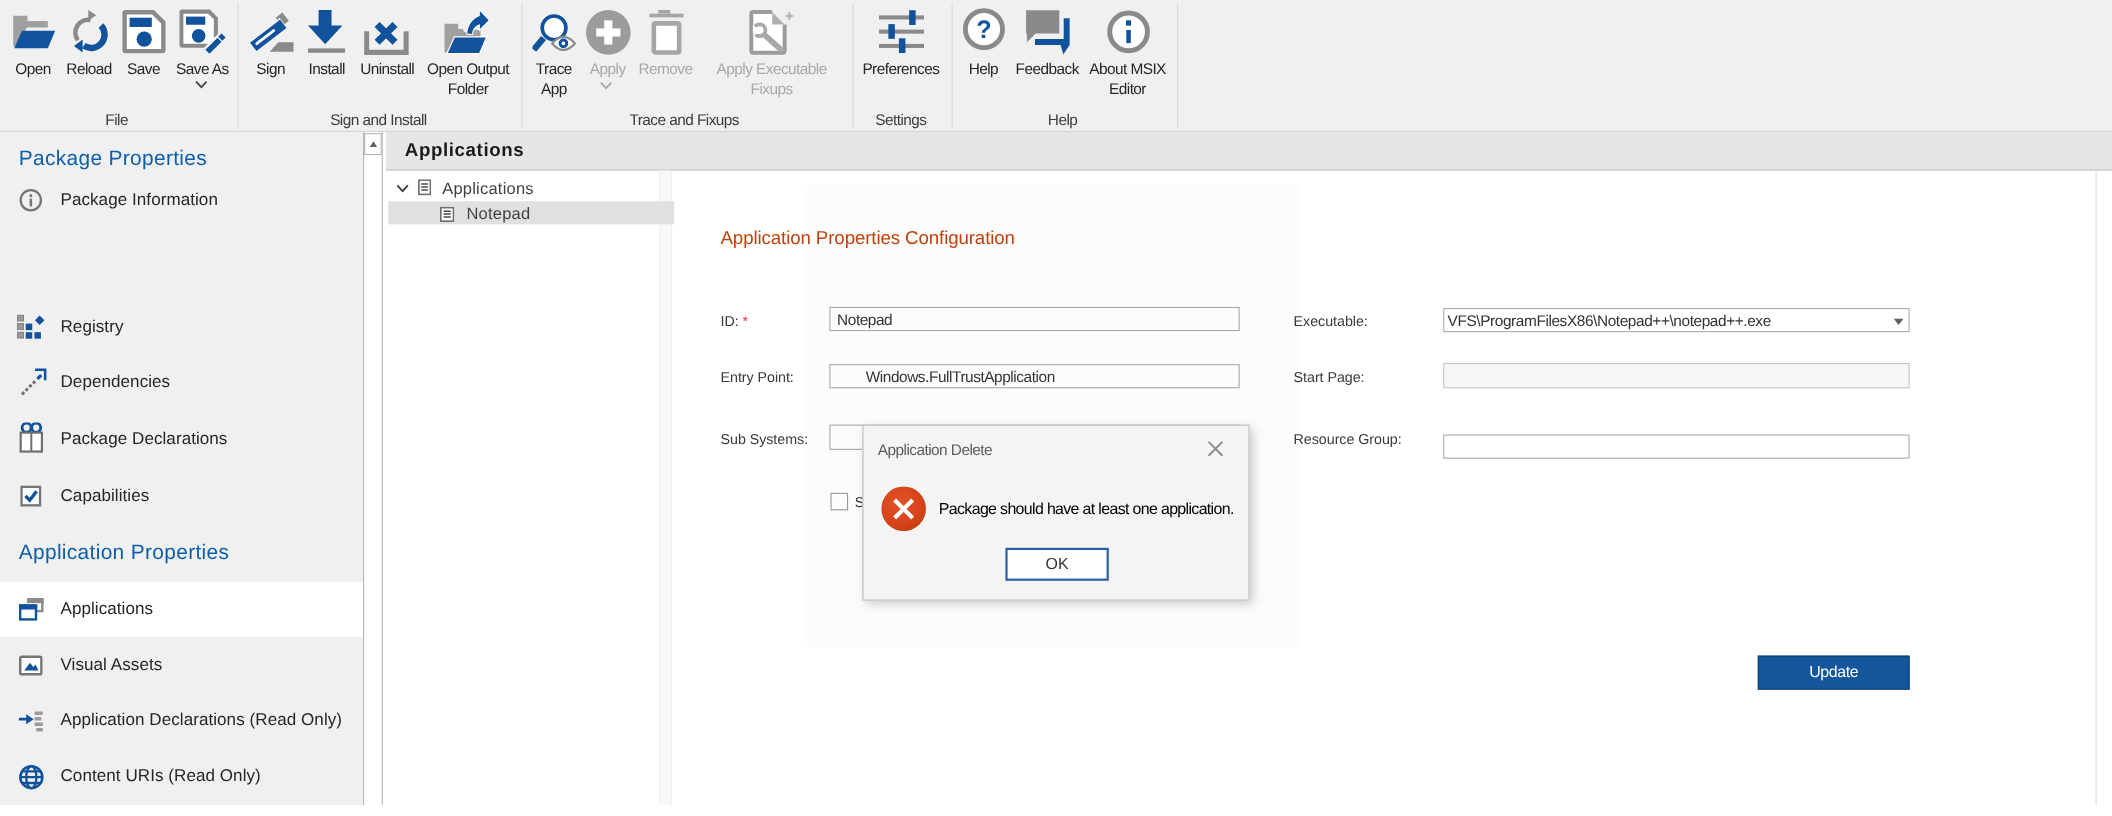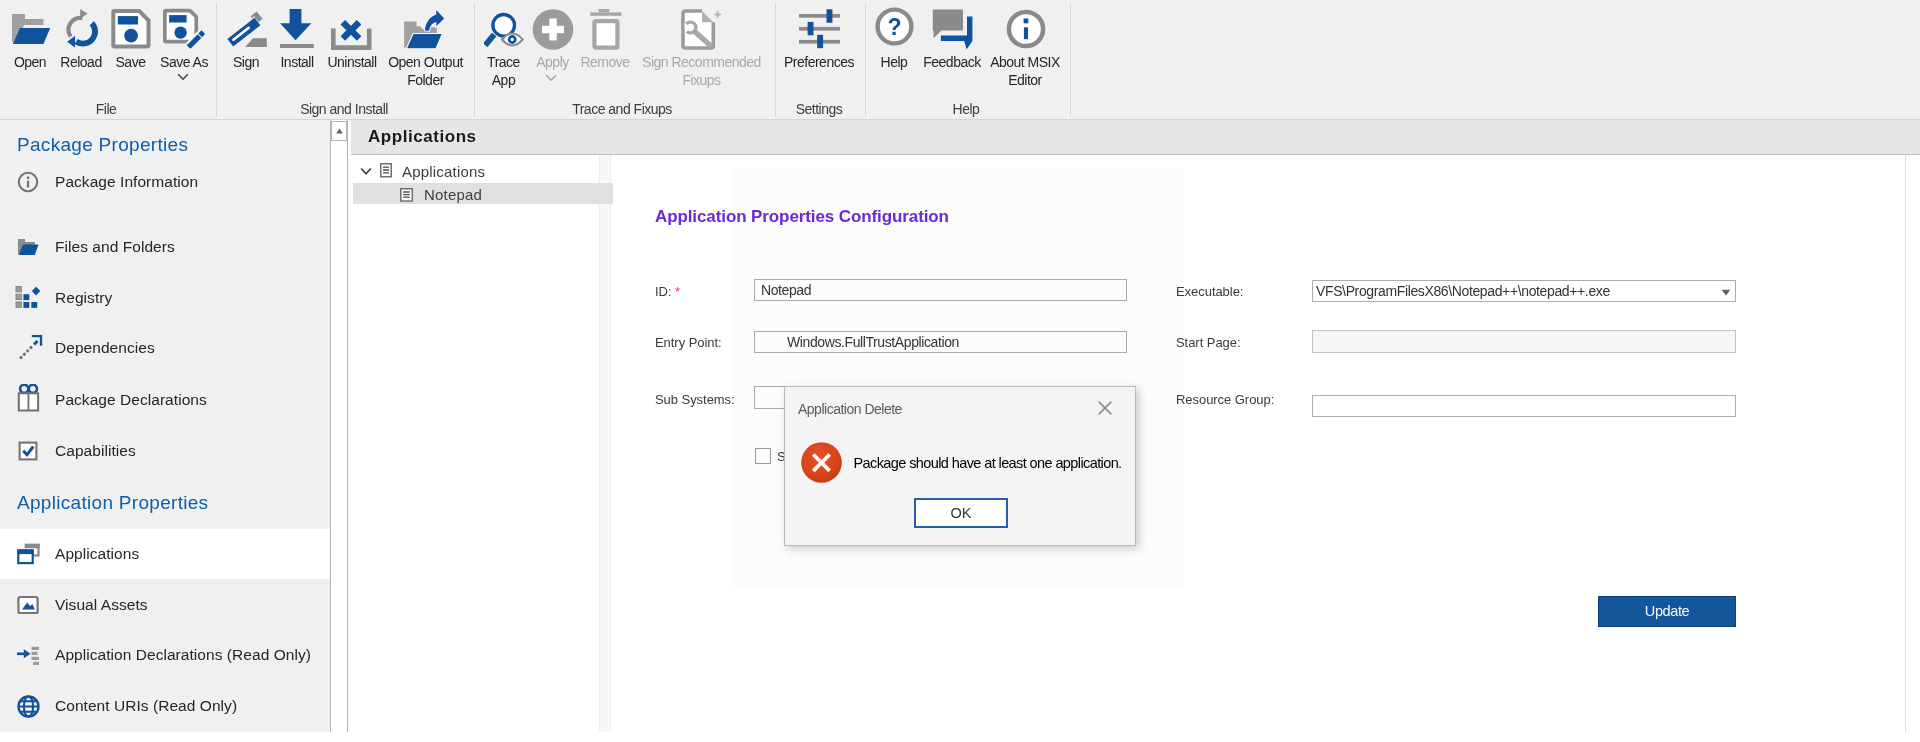--- a/index.html
+++ b/index.html
@@ -61,21 +61,21 @@
   <div class="tlabel" style="left:149px;width:70px;">Save As</div>
   <div class="tlabel" style="left:216px;width:60px;">Sign</div>
   <div class="tlabel" style="left:265px;width:64px;">Install</div>
   <div class="tlabel" style="left:312px;width:80px;">Uninstall</div>
   <div class="tlabel" style="left:370px;width:111px;">Open Output
 Folder</div>
   <div class="tlabel" style="left:473px;width:61px;">Trace
 App</div>
   <div class="tlabel dis" style="left:522px;width:61px;">Apply</div>
   <div class="tlabel dis" style="left:570px;width:70px;">Remove</div>
-  <div class="tlabel dis" style="left:606px;width:191px;">Sign Recommended
+  <div class="tlabel dis" style="left:606px;width:191px;">Apply Executable
 Fixups</div>
   <div class="tlabel" style="left:764px;width:110px;">Preferences</div>
   <div class="tlabel" style="left:864px;width:60px;">Help</div>
   <div class="tlabel" style="left:907px;width:90px;">Feedback</div>
   <div class="tlabel" style="left:970px;width:110px;">About MSIX
 Editor</div>
   <svg class="ticon" style="left:177px;top:73px;" width="12" height="8" viewBox="0 0 12 8">
       <path d="M1.2,1.2 L6,6.2 L10.8,1.2" stroke="#454545" stroke-width="1.6" fill="none"></path>
     </svg>
   <svg class="ticon" style="left:545px;top:74px;" width="12" height="8" viewBox="0 0 12 8">
@@ -198,27 +198,20 @@
 
 <div id="sidebar">
   <div class="shead" style="top:14px;">Package Properties</div>
   <div class="sitem" style="top:37px;">
     <svg width="22" height="22" viewBox="0 0 22 22">
       <circle cx="11" cy="11" r="9.2" stroke="#757575" stroke-width="2.1" fill="none"></circle>
       <rect fill="#757575" x="9.9" y="5.6" width="2.3" height="2.5"></rect>
       <rect fill="#757575" x="9.9" y="9.6" width="2.3" height="7"></rect>
     </svg>
     <div class="txt">Package Information</div>
-  </div>
-  <div class="sitem" style="top:102px;">
-    <svg width="22" height="22" viewBox="0 0 22 22">
-      <path fill="#8a8a8a" d="M1,3 H8 V6 H18 V9.5 H7.5 L2,18.5 H1 Z"></path>
-      <path class="blue" d="M6,8.5 H21.5 L17.8,19 H1.8 Z"></path>
-    </svg>
-    <div class="txt">Files and Folders</div>
   </div>
   <div class="sitem" style="top:153px;">
     <svg width="26" height="24" viewBox="0 0 26 24" style="left:15px;top:13px;">
       <g fill="#9b9b9b" stroke="#828282" stroke-width="1">
         <rect x="1" y="0.5" width="5.3" height="5.3"></rect>
         <rect x="1" y="8.2" width="5.3" height="5.3"></rect>
         <rect x="1" y="16" width="5.3" height="5.3"></rect>
       </g>
       <g class="blue">
         <rect x="8.4" y="8.2" width="5.9" height="5.9"></rect>
@@ -314,21 +307,21 @@
   <rect x="0.75" y="0.75" width="10.5" height="13" stroke="#6f6f6f" stroke-width="1.5" fill="#fff"></rect>
   <path d="M3,4.2 H9 M3,7 H9 M3,9.8 H9" stroke="#4a4a4a" stroke-width="1.3"></path>
 </svg>
 <div class="abs" style="left:402px;top:163px;font-size:15px;color:#3f3f3f;letter-spacing:0.2px;">Applications</div>
 <svg class="abs" style="left:400px;top:188px;" width="13" height="14" viewBox="0 0 13 14">
   <rect x="0.75" y="0.75" width="11.5" height="12.3" stroke="#6f6f6f" stroke-width="1.5" fill="#fff"></rect>
   <path d="M3.2,4 H9.8 M3.2,6.6 H9.8 M3.2,9.2 H9.8" stroke="#4a4a4a" stroke-width="1.3"></path>
 </svg>
 <div class="abs" style="left:424px;top:186px;font-size:15px;color:#3f3f3f;letter-spacing:0.2px;">Notepad</div>
 
-<div class="abs" style="left:655px;top:207px;font-size:17px;font-weight:bold;color:#6d28d9;letter-spacing:-0.1px;">Application Properties Configuration</div>
+<div class="abs" style="left:655px;top:207px;font-size:17px;font-weight:normal;color:#c2410c;letter-spacing:-0.1px;">Application Properties Configuration</div>
 <div class="lbl" style="left:655px;top:284px;">ID: <span style="color:#f2365a">*</span></div>
 <div class="lbl" style="left:655px;top:335px;">Entry Point:</div>
 <div class="lbl" style="left:655px;top:392px;">Sub Systems:</div>
 <div class="lbl" style="left:1176px;top:284px;">Executable:</div>
 <div class="lbl" style="left:1176px;top:335px;">Start Page:</div>
 <div class="lbl" style="left:1176px;top:392px;">Resource Group:</div>
 <div class="inp" style="left:754px;top:279px;width:373px;height:22px;">Notepad</div>
 <div class="inp" style="left:754px;top:331px;width:373px;height:22px;padding-left:32px;">Windows.FullTrustApplication</div>
 <div class="inp" style="left:754px;top:386px;width:373px;height:23px;"></div>
 <div class="inp" style="left:1312px;top:280px;width:424px;height:22px;letter-spacing:-0.37px;padding-left:3px;">VFS\ProgramFilesX86\Notepad++\notepad++.exe</div>

